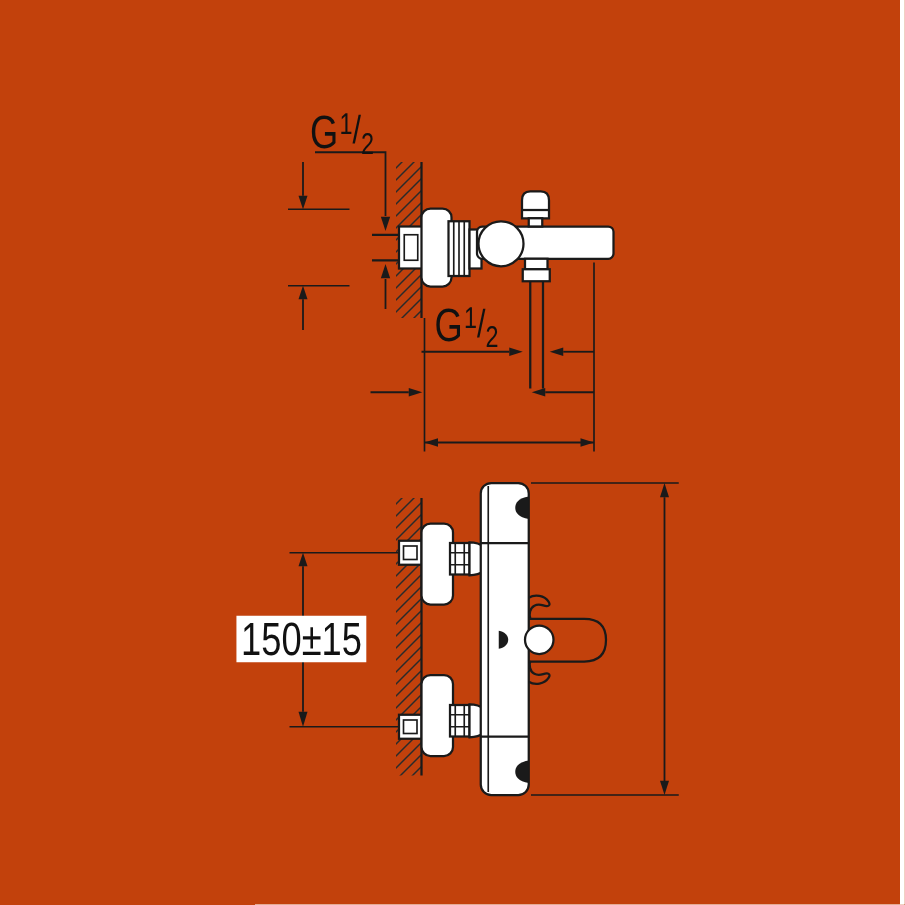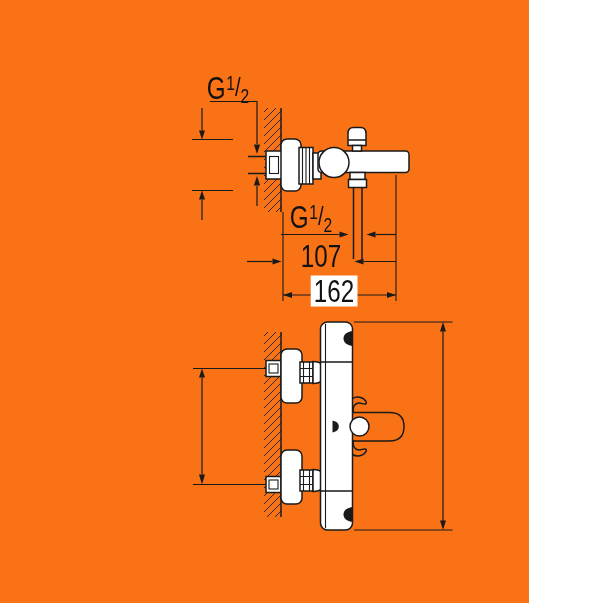--- a/index.html
+++ b/index.html
@@ -1,16 +1,16 @@
 <!DOCTYPE html>
 <html><head>
 <meta charset="utf-8">
 <style>
   html,body{margin:0;padding:0;background:#fff;}
-  #stage{position:relative;width:529px;height:603px;background:#f97316;overflow:hidden;
+  #stage{position:relative;width:600px;height:603px;background:#c2410c;overflow:hidden;
          font-family:"Liberation Sans",sans-serif;}
   #stage svg{position:absolute;left:0;top:0;}
   .ol{stroke:#1a1a1a;stroke-width:1.5;fill:#fff;}
   .ln{stroke:#1a1a1a;stroke-width:1.5;fill:none;}
   .dim{stroke:#1a1a1a;stroke-width:1.2;fill:none;}
   .thin{stroke:#1a1a1a;stroke-width:1.1;fill:none;}
   .arr{fill:#1a1a1a;stroke:none;}
   .dark{fill:#1a1a1a;stroke:none;}
   .lbl{position:absolute;transform:translate(-50%,-50%);color:#111;
        white-space:nowrap;line-height:1;}
@@ -150,23 +150,20 @@
 
   <div class="lbl" style="left:228px;top:88px">
     <span class="tx"><span>G</span><span class="fnum">1</span><span class="fsl">/</span><span class="fden">2</span></span>
   </div>
 
 
   <div class="lbl" style="left:311px;top:217px">
     <span class="tx"><span>G</span><span class="fnum">1</span><span class="fsl">/</span><span class="fden">2</span></span>
   </div>
 
-  <div class="lbl" style="left:321px;top:256px">
-    <span class="tx">107</span>
+
+
+  <div class="lbl" style="left:201px;top:426px">
+    <span class="tx bg">150±15</span>
   </div>
-
-  <div class="lbl" style="left:334px;top:291px">
-    <span class="tx bg">162</span>
-  </div>
-
 
 
 </div>
 
 </body></html>

